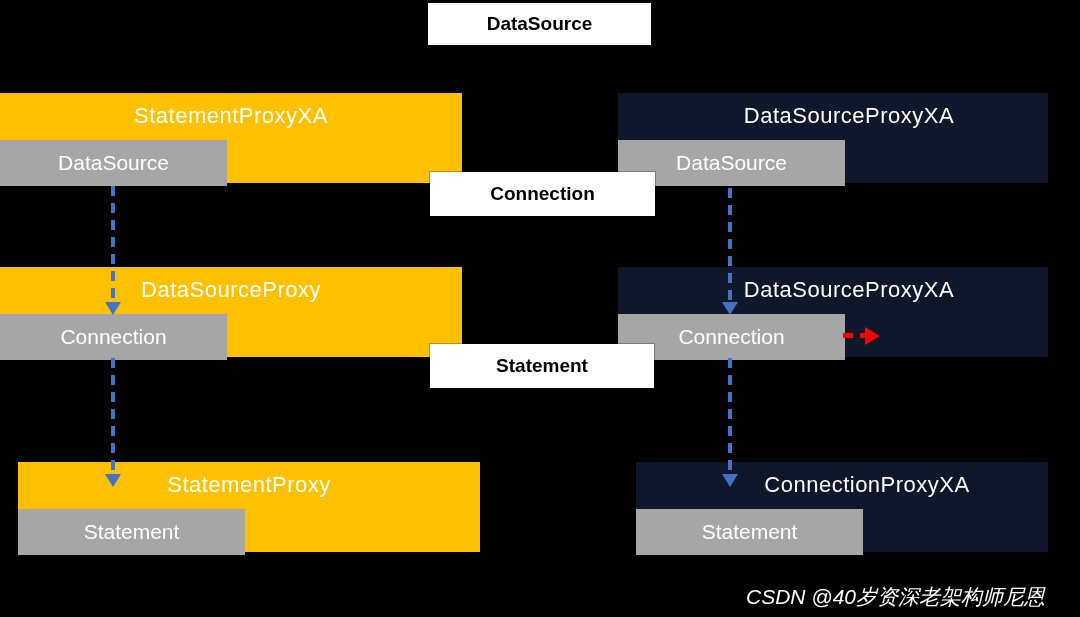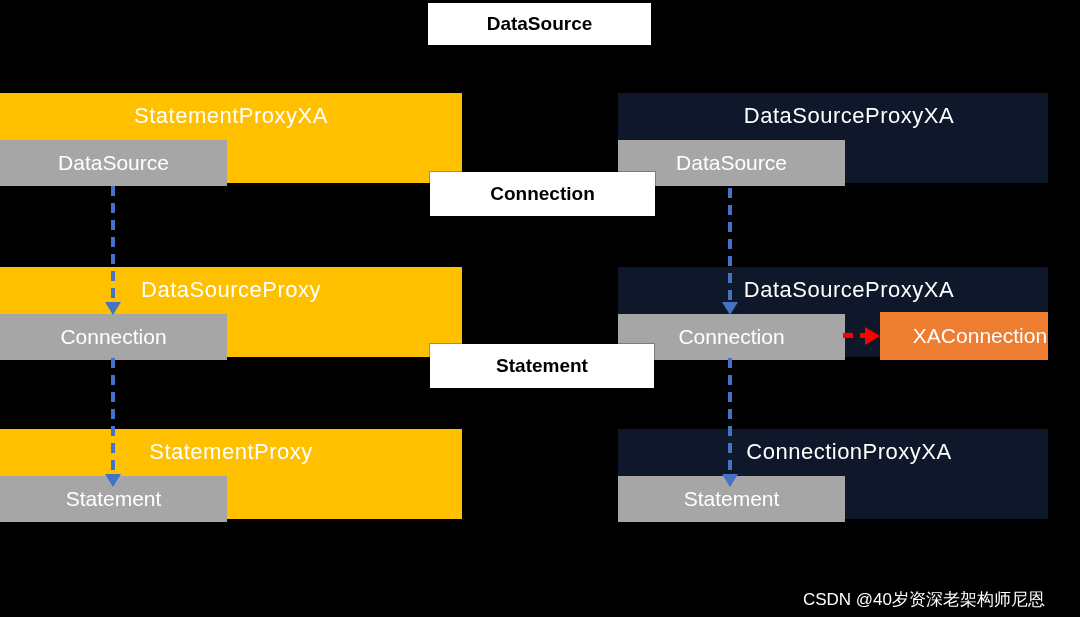--- a/index.html
+++ b/index.html
@@ -6,21 +6,21 @@
   #canvas{
     position:relative;width:1048px;height:617px;background:#000;overflow:hidden;
     font-family:"Liberation Sans","DejaVu Sans",sans-serif;
   }
   
   .proxy-box{position:absolute;width:462px;height:90px;z-index:1;}
   .proxy-box.orange{background:#FFC000;}
   .proxy-box.blue{background:#0f172a;}
   .proxy-box.col-left{left:0;}
   .proxy-box.col-right{left:618px;}
-  .row1{top:93px;} .row2{top:267px;} .row3{top:429px;}
+  .row1{top:93px;} .row2{top:267px;} .row3{top:462px;margin-left:18px;}
   .proxy-title{
     position:absolute;top:0;left:0;width:100%;height:46px;
     display:flex;align-items:center;justify-content:center;
     color:#fff;font-size:22px;font-weight:400;letter-spacing:.5px;
   }
   .inner-box{
     position:absolute;left:0;bottom:-3px;width:227px;height:46px;
     background:#A6A6A6;display:flex;align-items:center;justify-content:center;
     color:#fff;font-size:21px;z-index:2;
   }
@@ -53,22 +53,23 @@
     position:absolute;height:5px;z-index:4;
     background:repeating-linear-gradient(to right,#F00 0 10px,transparent 10px 17px);
   }
   .h-head{
     position:absolute;width:0;height:0;z-index:4;
     border-top:9px solid transparent;border-bottom:9px solid transparent;
     border-left:15px solid #F00;
   }
   
   #watermark{
-    position:absolute;right:3px;bottom:6px;color:#fff;font-size:17px;z-index:7;
+    position:absolute;right:3px;bottom:6px;color:#fff;font-size:21px;z-index:7;
     white-space:nowrap;
+    font-style:italic;
   }
 </style>
 </head>
 <body>
 
 <div id="canvas">
 
   <div class="label-box" id="lbl-top">DataSource</div>
 
   <div class="proxy-box orange col-left row1">
@@ -90,21 +91,20 @@
   </div>
   <div class="proxy-box blue col-right row2">
     <div class="proxy-title">DataSourceProxyXA</div>
     <div class="inner-box">Connection</div>
   </div>
   <div class="proxy-box blue col-right row3">
     <div class="proxy-title">ConnectionProxyXA</div>
     <div class="inner-box">Statement</div>
   </div>
 
-  <div class="xa-box">XAConnection</div>
 
   <div class="label-box" id="lbl-conn">Connection</div>
   <div class="label-box" id="lbl-stmt">Statement</div>
 
   <div class="v-dash" style="left:111px;top:186px;height:116px;"></div>
   <div class="v-head" style="left:105px;top:302px;"></div>
   <div class="v-dash" style="left:111px;top:358px;height:116px;"></div>
   <div class="v-head" style="left:105px;top:474px;"></div>
 
   <div class="v-dash" style="left:728px;top:188px;height:114px;"></div>

